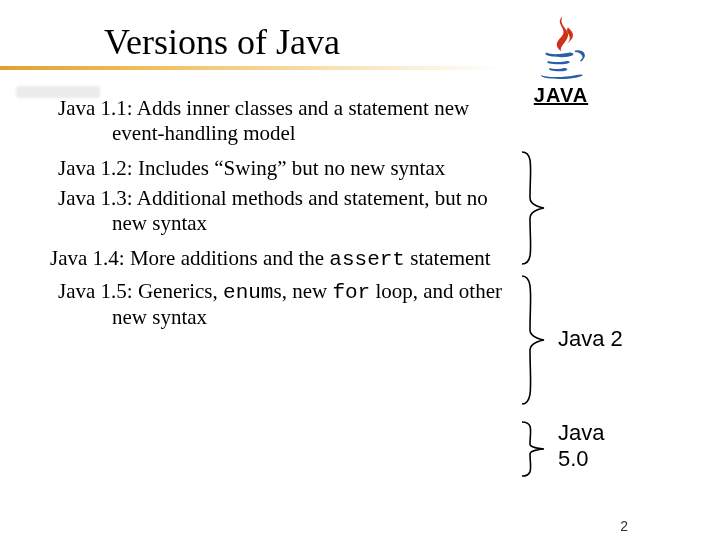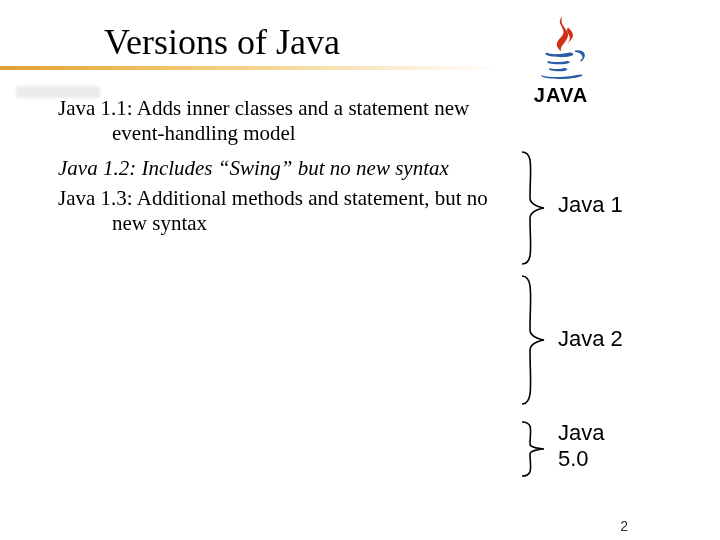--- a/index.html
+++ b/index.html
@@ -53,35 +53,36 @@
     width: 90px;
     text-align: center;
   }
   .logo svg { display: block; margin: 0 auto; }
   .logo-text {
     font-family: Arial, Helvetica, sans-serif;
     font-weight: bold;
     font-size: 20px;
     letter-spacing: 1px;
     margin-top: 2px;
+    text-decoration: underline;
   }
   .body {
     position: absolute;
     left: 58px;
     top: 96px;
     width: 450px;
     font-size: 21px;
     line-height: 1.18;
   }
   .item {
     margin-bottom: 10px;
     text-indent: -54px;
     padding-left: 54px;
   }
-  .item.tight { margin-bottom: 6px; font-style: italic; }
+  .item.tight { margin-bottom: 6px; }
   .item.offset { margin-left: -8px; }
   .mono {
     font-family: "Courier New", Courier, monospace;
     font-size: 21px;
   }
   .brace {
     position: absolute;
     width: 30px;
   }
   .brace svg { overflow: visible; }
@@ -120,28 +121,33 @@
       <path d="M70 56 C82 54 88 62 78 70 C86 66 80 56 70 56 Z" fill="#2a5fa6" stroke="#2a5fa6" stroke-width="2"></path>
       <path d="M22 90 C18 96 60 98 78 92 C84 90 80 88 72 90 C54 94 28 94 22 90 Z" fill="#2a5fa6"></path>
     </svg>
     <div class="logo-text">JAVA</div>
   </div>
 
   <div class="body">
     <div class="item">Java 1.1: Adds inner classes and a statement new event-handling model</div>
     <div class="item tight">Java 1.2: Includes “Swing” but no new syntax</div>
     <div class="item">Java 1.3: Additional methods and statement, but no new syntax</div>
+    <div class="item tight offset">
+      <span>Java 1.4: More additions and the </span><span class="mono">assert</span><span> statement</span>
+    </div>
+    <div class="item">
+      <span>Java 1.5: Generics, </span><span class="mono">enum</span><span>s, new </span><span class="mono">for</span><span> loop, and other new syntax</span>
+    </div>
   </div>
 
   <div class="brace" style="left:518px; top:150px; height:116px;">
     <svg width="30" height="116">
       <path d="M4 2 C16 2 12 20 12 48 C12 56 26 58 26 58 C26 58 12 60 12 68 C12 96 16 114 4 114" fill="none" stroke="#000" stroke-width="1.6"></path>
     </svg>
   </div>
-  <div class="side-label" style="left:558px; top:192px;">Java 1</div>
 
   <div class="brace" style="left:518px; top:274px; height:132px;">
     <svg width="30" height="132">
       <path d="M4 2 C16 2 12 24 12 56 C12 64 26 66 26 66 C26 66 12 68 12 76 C12 108 16 130 4 130" fill="none" stroke="#000" stroke-width="1.6"></path>
     </svg>
   </div>
   <div class="side-label" style="left:558px; top:326px;">Java 2</div>
 
   <div class="brace" style="left:518px; top:420px; height:58px;">
     <svg width="30" height="58">

